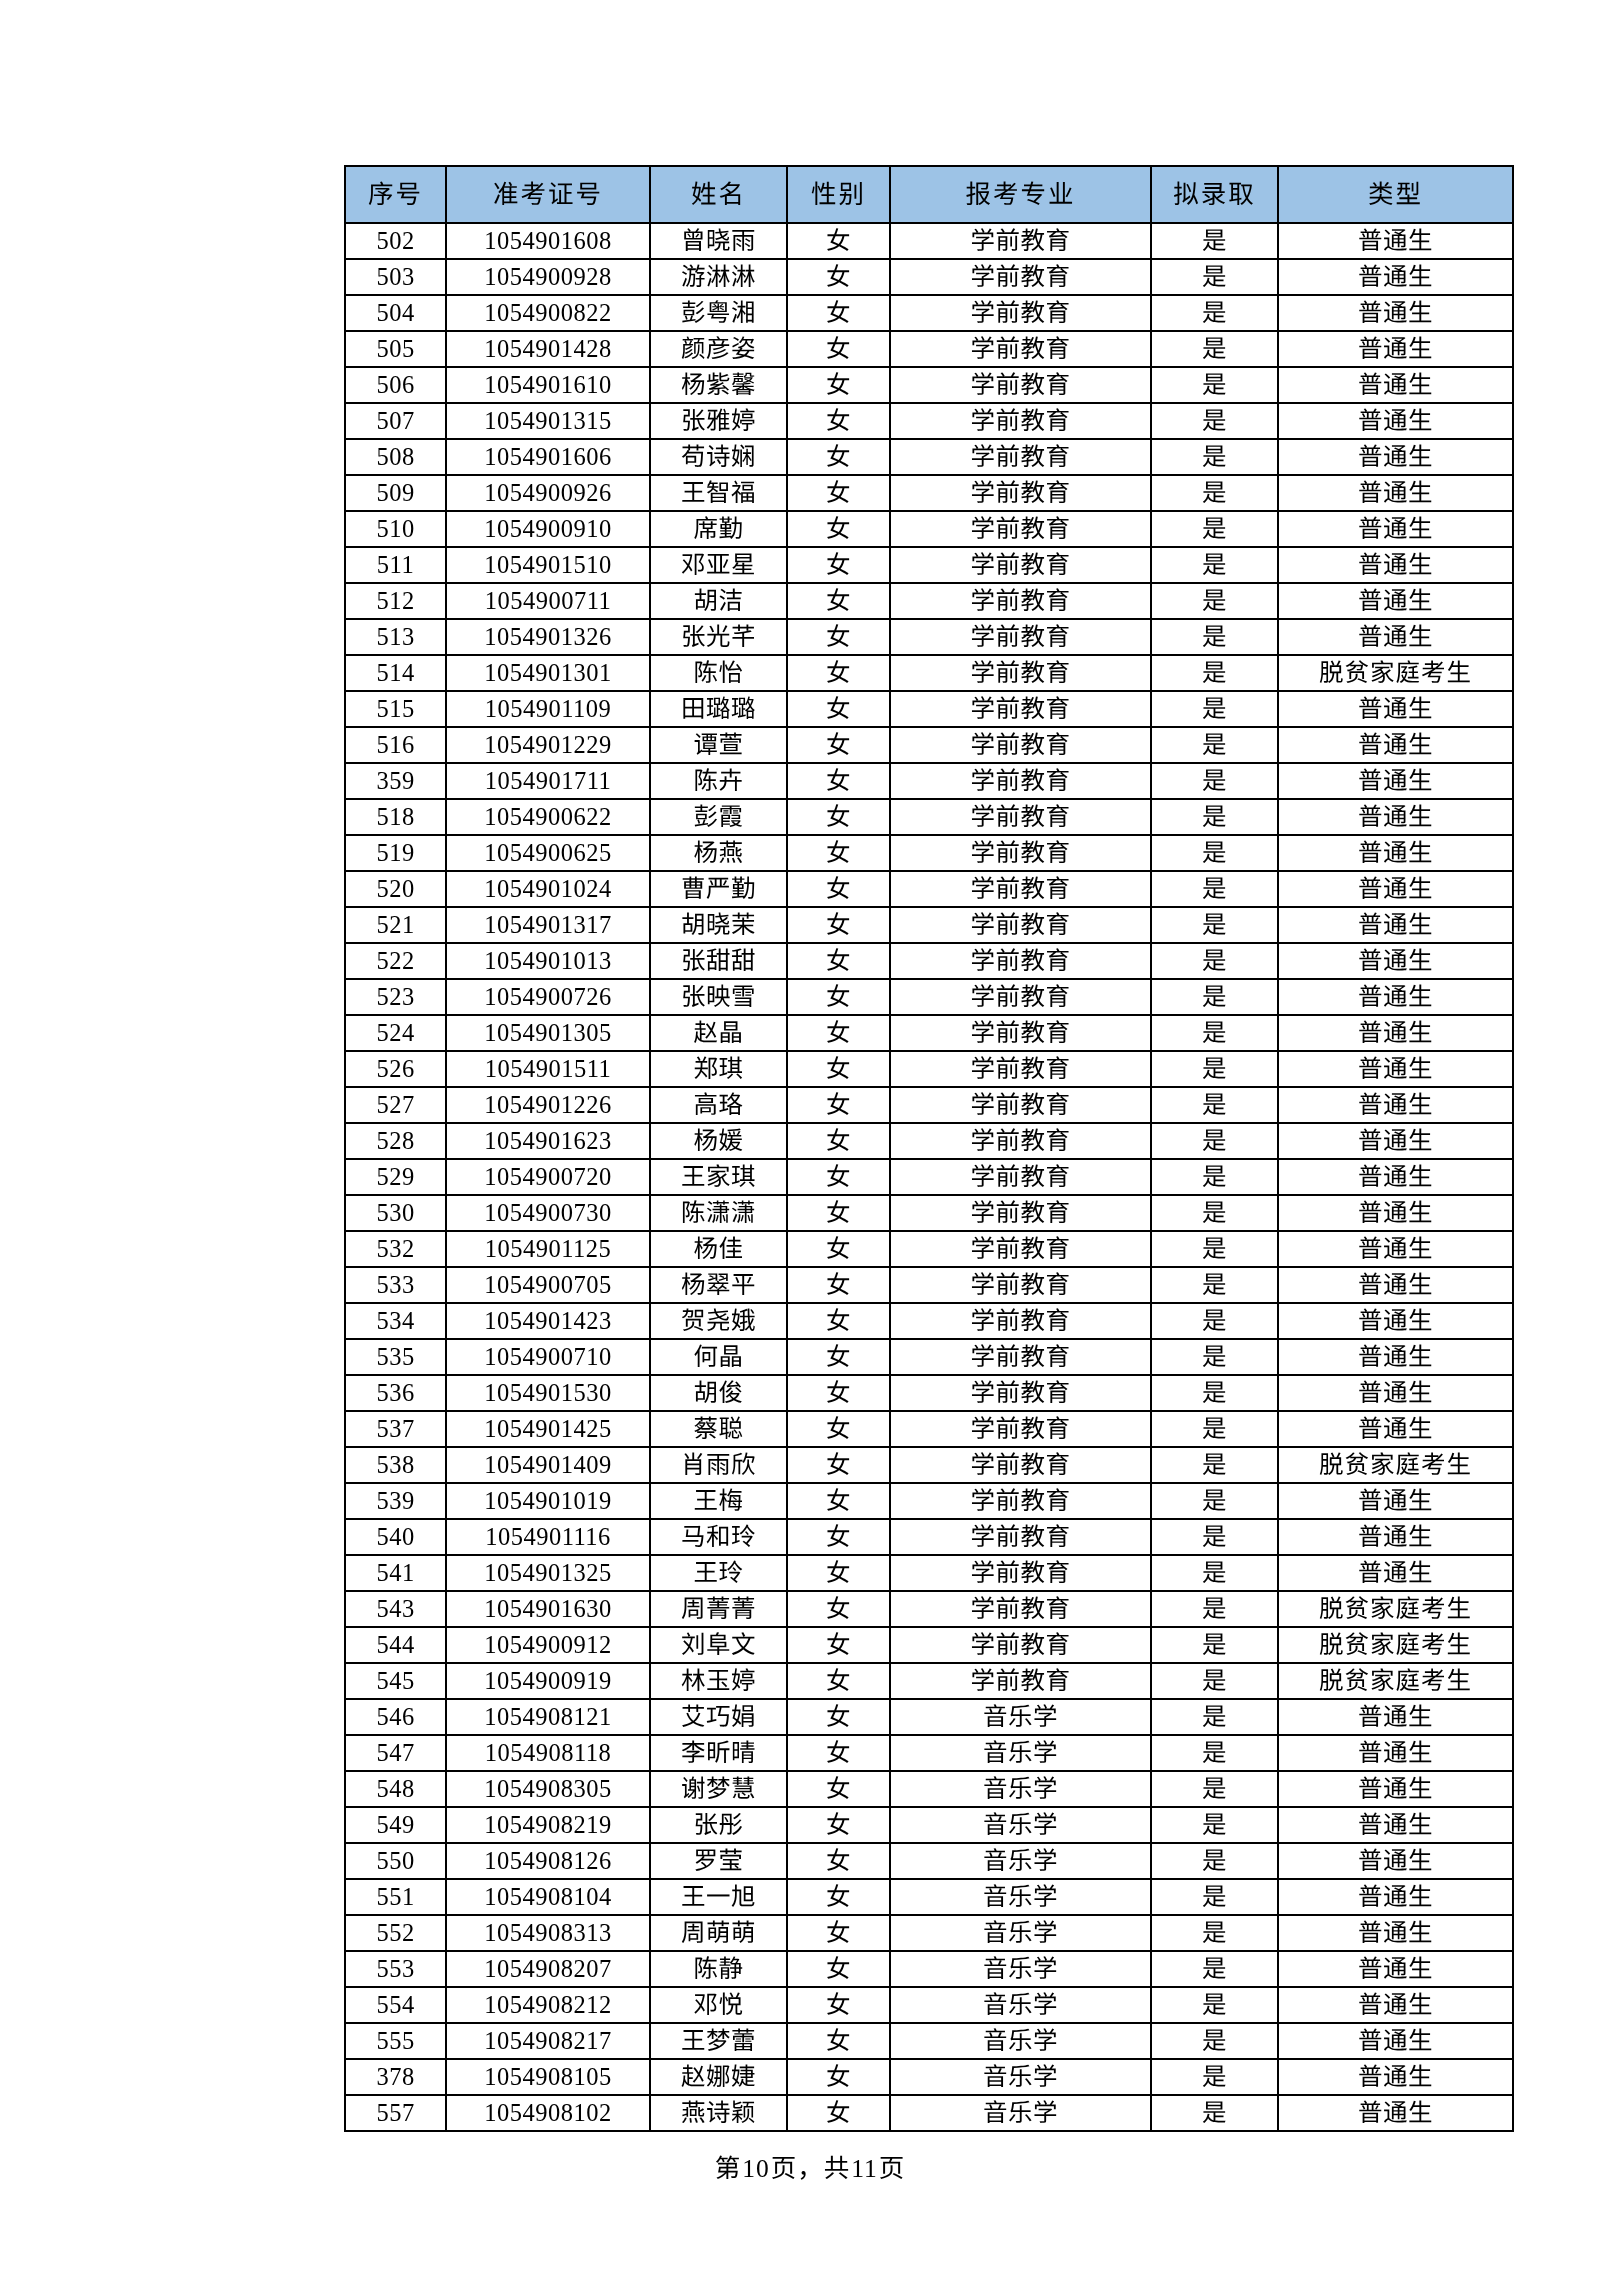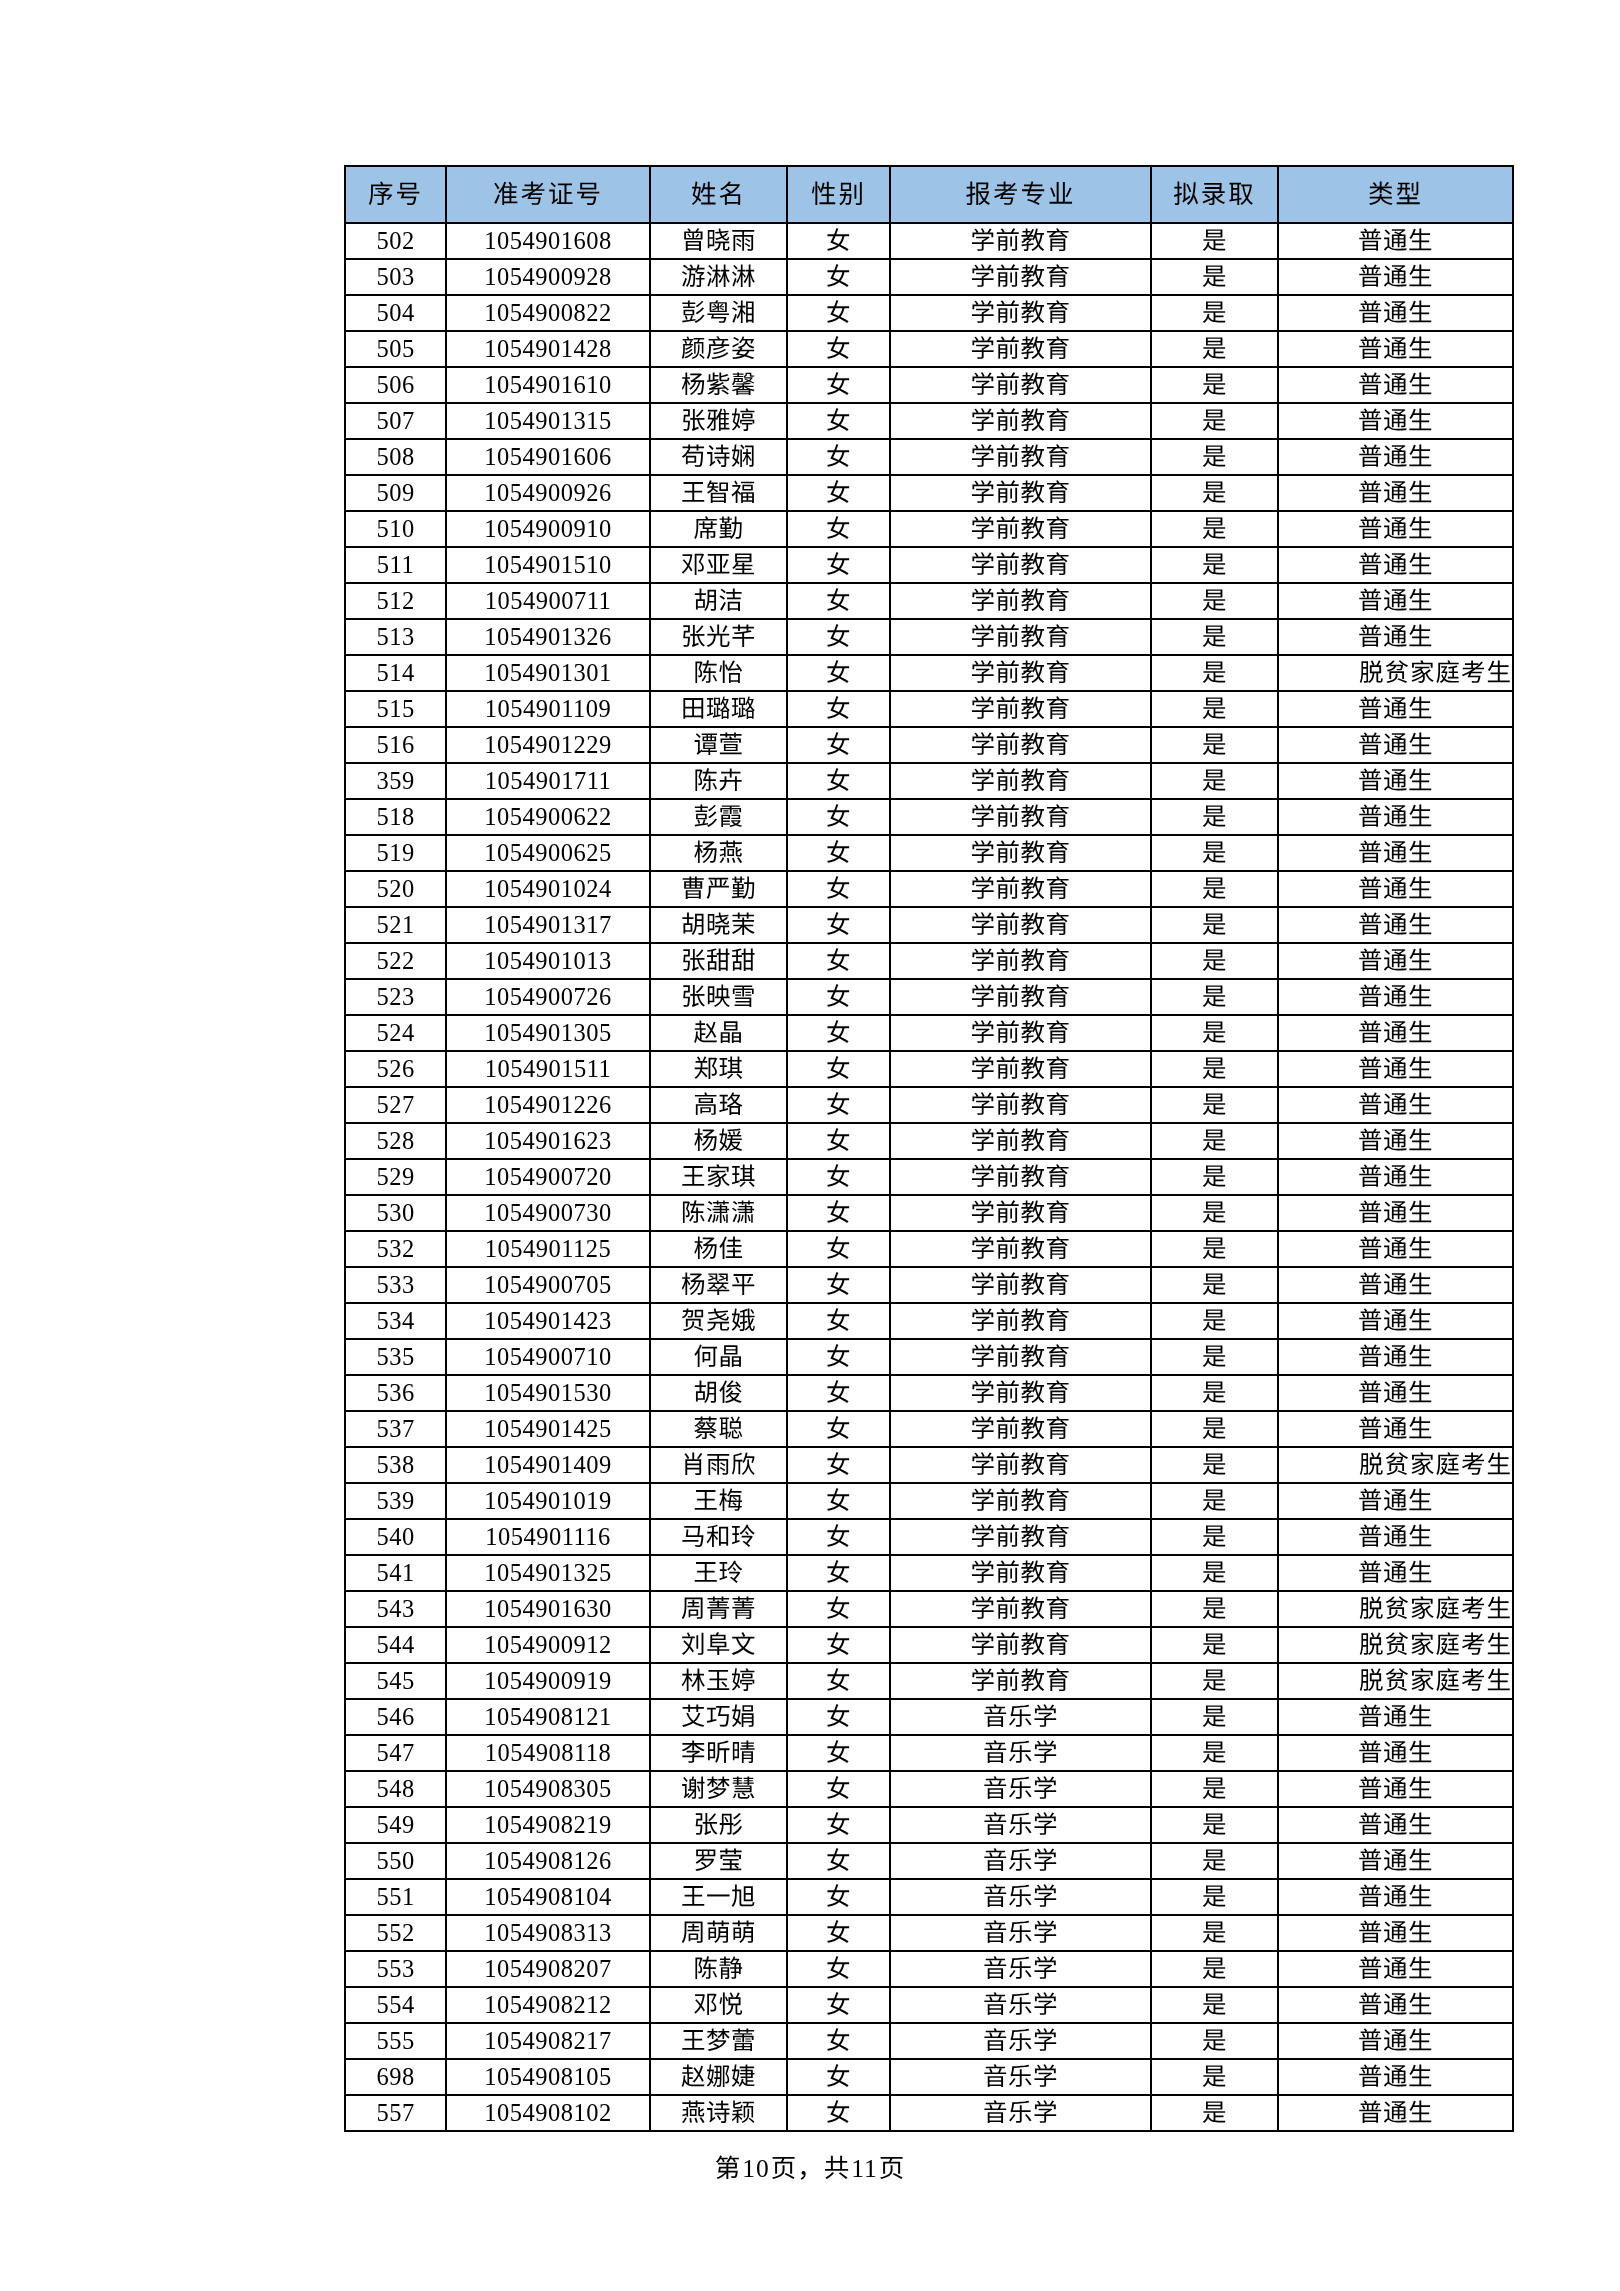--- a/index.html
+++ b/index.html
@@ -64,21 +64,20 @@
   }
   td.seq, td.ticket {
     font-family: "Liberation Serif", "DejaVu Serif", serif;
     letter-spacing: 0.4px;
   }
   td.name, td.gender, td.major, td.admit, td.type {
     letter-spacing: 2px;
   }
   td.type.special {
     letter-spacing: 1px;
-    text-align: right;
   }
   .footer {
     position: absolute;
     left: 0;
     right: 0;
     top: 2147px;
     text-align: center;
     font-size: 25.5px;
     font-family: "Liberation Serif", "DejaVu Serif", serif;
     letter-spacing: 1px;
@@ -566,21 +565,21 @@
           <tr>
             <td class="seq">555</td>
             <td class="ticket">1054908217</td>
             <td class="name">王梦蕾</td>
             <td class="gender">女</td>
             <td class="major">音乐学</td>
             <td class="admit">是</td>
             <td class="type">普通生</td>
           </tr>
           <tr>
-            <td class="seq">698</td>
+            <td class="seq">378</td>
             <td class="ticket">1054908105</td>
             <td class="name">赵娜婕</td>
             <td class="gender">女</td>
             <td class="major">音乐学</td>
             <td class="admit">是</td>
             <td class="type">普通生</td>
           </tr>
           <tr>
             <td class="seq">557</td>
             <td class="ticket">1054908102</td>

